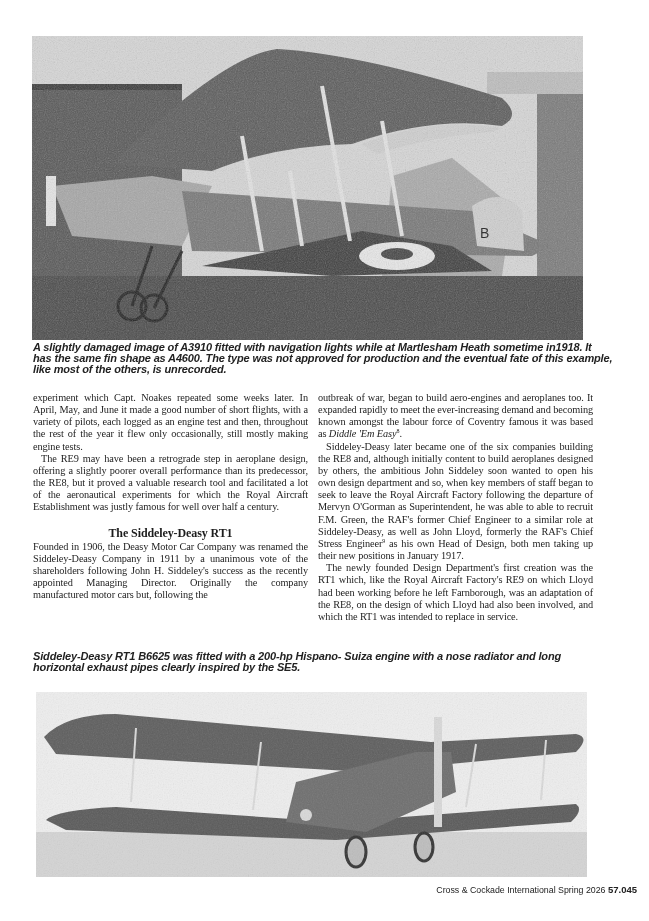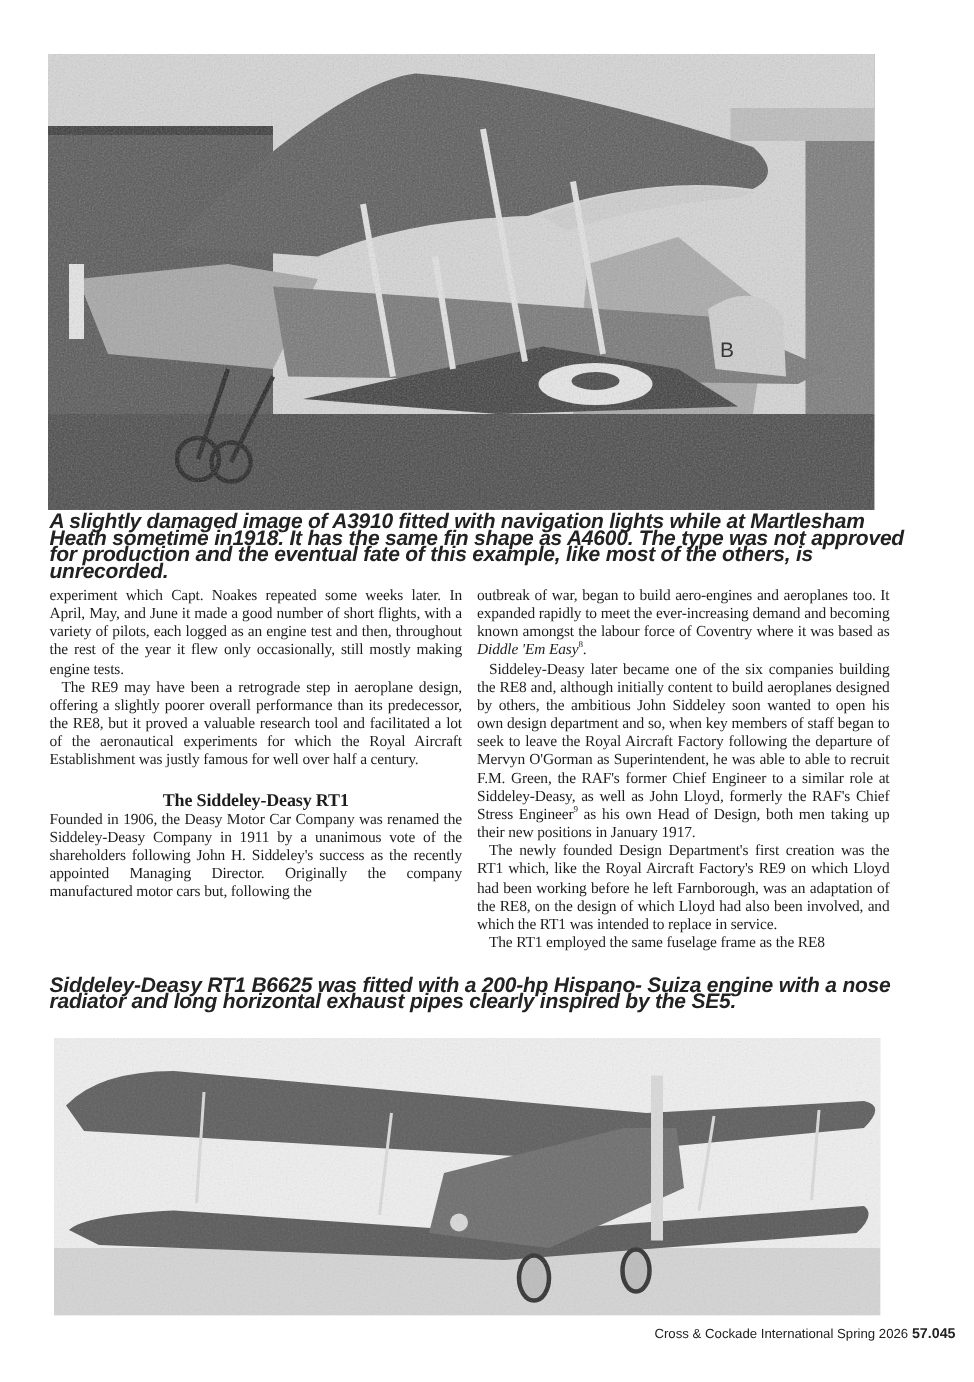--- a/index.html
+++ b/index.html
@@ -6,21 +6,21 @@
   body {
     width:649px; height:921px; background:#ffffff; position:relative; overflow:hidden;
     font-family:"Liberation Serif", serif; color:#1d1d1d;
   }
   .photo { position:absolute; overflow:hidden; }
   .photo svg { display:block; width:100%; height:100%; }
   #photo-top { left:32px; top:36px; width:551px; height:304px; background:#8d8d8d; }
   #photo-bottom { left:36px; top:692px; width:551px; height:185px; background:#ececec; }
   .caption {
     position:absolute; font-family:"Liberation Sans", sans-serif; font-style:italic; font-weight:bold;
-    font-size:14px; line-height:11px; color:#222; letter-spacing:-0.15px;
+    font-size:11px; line-height:11px; color:#222; letter-spacing:-0.15px;
   }
   #caption-top { left:33px; top:342px; width:580px; }
   #caption-bottom { left:33px; top:651px; width:580px; }
   .col {
     position:absolute; top:392px; width:275px; font-size:10.3px; line-height:12.15px; text-align:justify;
     letter-spacing:-0.1px;
   }
   #col-left { left:33px; }
   #col-right { left:318px; }
   .col p { margin:0; text-indent:8px; }
@@ -85,24 +85,23 @@
 <div class="caption" id="caption-top">A slightly damaged image of A3910 fitted with navigation lights while at Martlesham Heath sometime in1918.  It has the same fin shape as A4600. The type was not approved for production and the eventual fate of this example, like most of the others, is unrecorded.</div>
 
 <div class="col" id="col-left">
   <p class="noindent">experiment which Capt. Noakes repeated some weeks later. In April, May, and June it made a good number of short flights, with a variety of pilots, each logged as an engine test and then, throughout the rest of the year it flew only occasionally, still mostly making engine tests.</p>
   <p>The RE9 may have been a retrograde step in aeroplane design, offering a slightly poorer overall performance than its predecessor, the RE8, but it proved a valuable research tool and facilitated a lot of the aeronautical experiments for which the Royal Aircraft Establishment was justly famous for well over half a century.</p>
   <h3>The Siddeley-Deasy RT1</h3>
   <p class="noindent">Founded in 1906, the Deasy Motor Car Company was renamed the Siddeley-Deasy Company in 1911 by a unanimous vote of the shareholders following John H. Siddeley's success as the recently appointed Managing Director. Originally the company manufactured motor cars but, following the</p>
 </div>
 
 <div class="col" id="col-right">
-  <p class="noindent"><span>outbreak of war, began to build aero-engines and aeroplanes too. It expanded rapidly to meet the ever-increasing demand and becoming known amongst the labour force of Coventry where it was based as </span><i>Diddle 'Em Easy</i><sup>8</sup><span>.</span></p>
+  <p class="noindent"><span>outbreak of war, began to build aero-engines and aeroplanes too. It expanded rapidly to meet the ever-increasing demand and becoming known amongst the labour force of Coventry famous it was based as </span><i>Diddle 'Em Easy</i><sup>8</sup><span>.</span></p>
   <p><span>Siddeley-Deasy later became one of the six companies building the RE8 and, although initially content to build aeroplanes designed by others, the ambitious John Siddeley soon wanted to open his own design department and so, when key members of staff began to seek to leave the Royal Aircraft Factory following the departure of Mervyn O'Gorman as Superintendent, he was able to able to recruit F.M. Green, the RAF's former Chief Engineer to a similar role at Siddeley-Deasy, as well as John Lloyd, formerly the RAF's Chief Stress Engineer</span><sup>9</sup><span> as his own Head of Design, both men taking up their new positions in January 1917.</span></p>
   <p>The newly founded Design Department's first creation was the RT1 which, like the Royal Aircraft Factory's RE9 on which Lloyd had been working before he left Farnborough, was an adaptation of the RE8, on the design of which Lloyd had also been involved, and which the RT1 was intended to replace in service.</p>
-  <p>The RT1 employed the same fuselage frame as the RE8</p>
 </div>
 
 <div class="caption" id="caption-bottom">Siddeley-Deasy RT1 B6625 was fitted with a 200-hp Hispano- Suiza engine with a nose radiator and long horizontal exhaust pipes clearly inspired by the SE5.</div>
 
 <div class="photo" id="photo-bottom">
   <svg viewBox="0 0 551 185" preserveAspectRatio="none">
     <defs>
       <filter id="grain2">
           <feTurbulence type="fractalNoise" baseFrequency="0.8" numOctaves="2" seed="7"></feTurbulence>
           <feColorMatrix type="saturate" values="0"></feColorMatrix>

